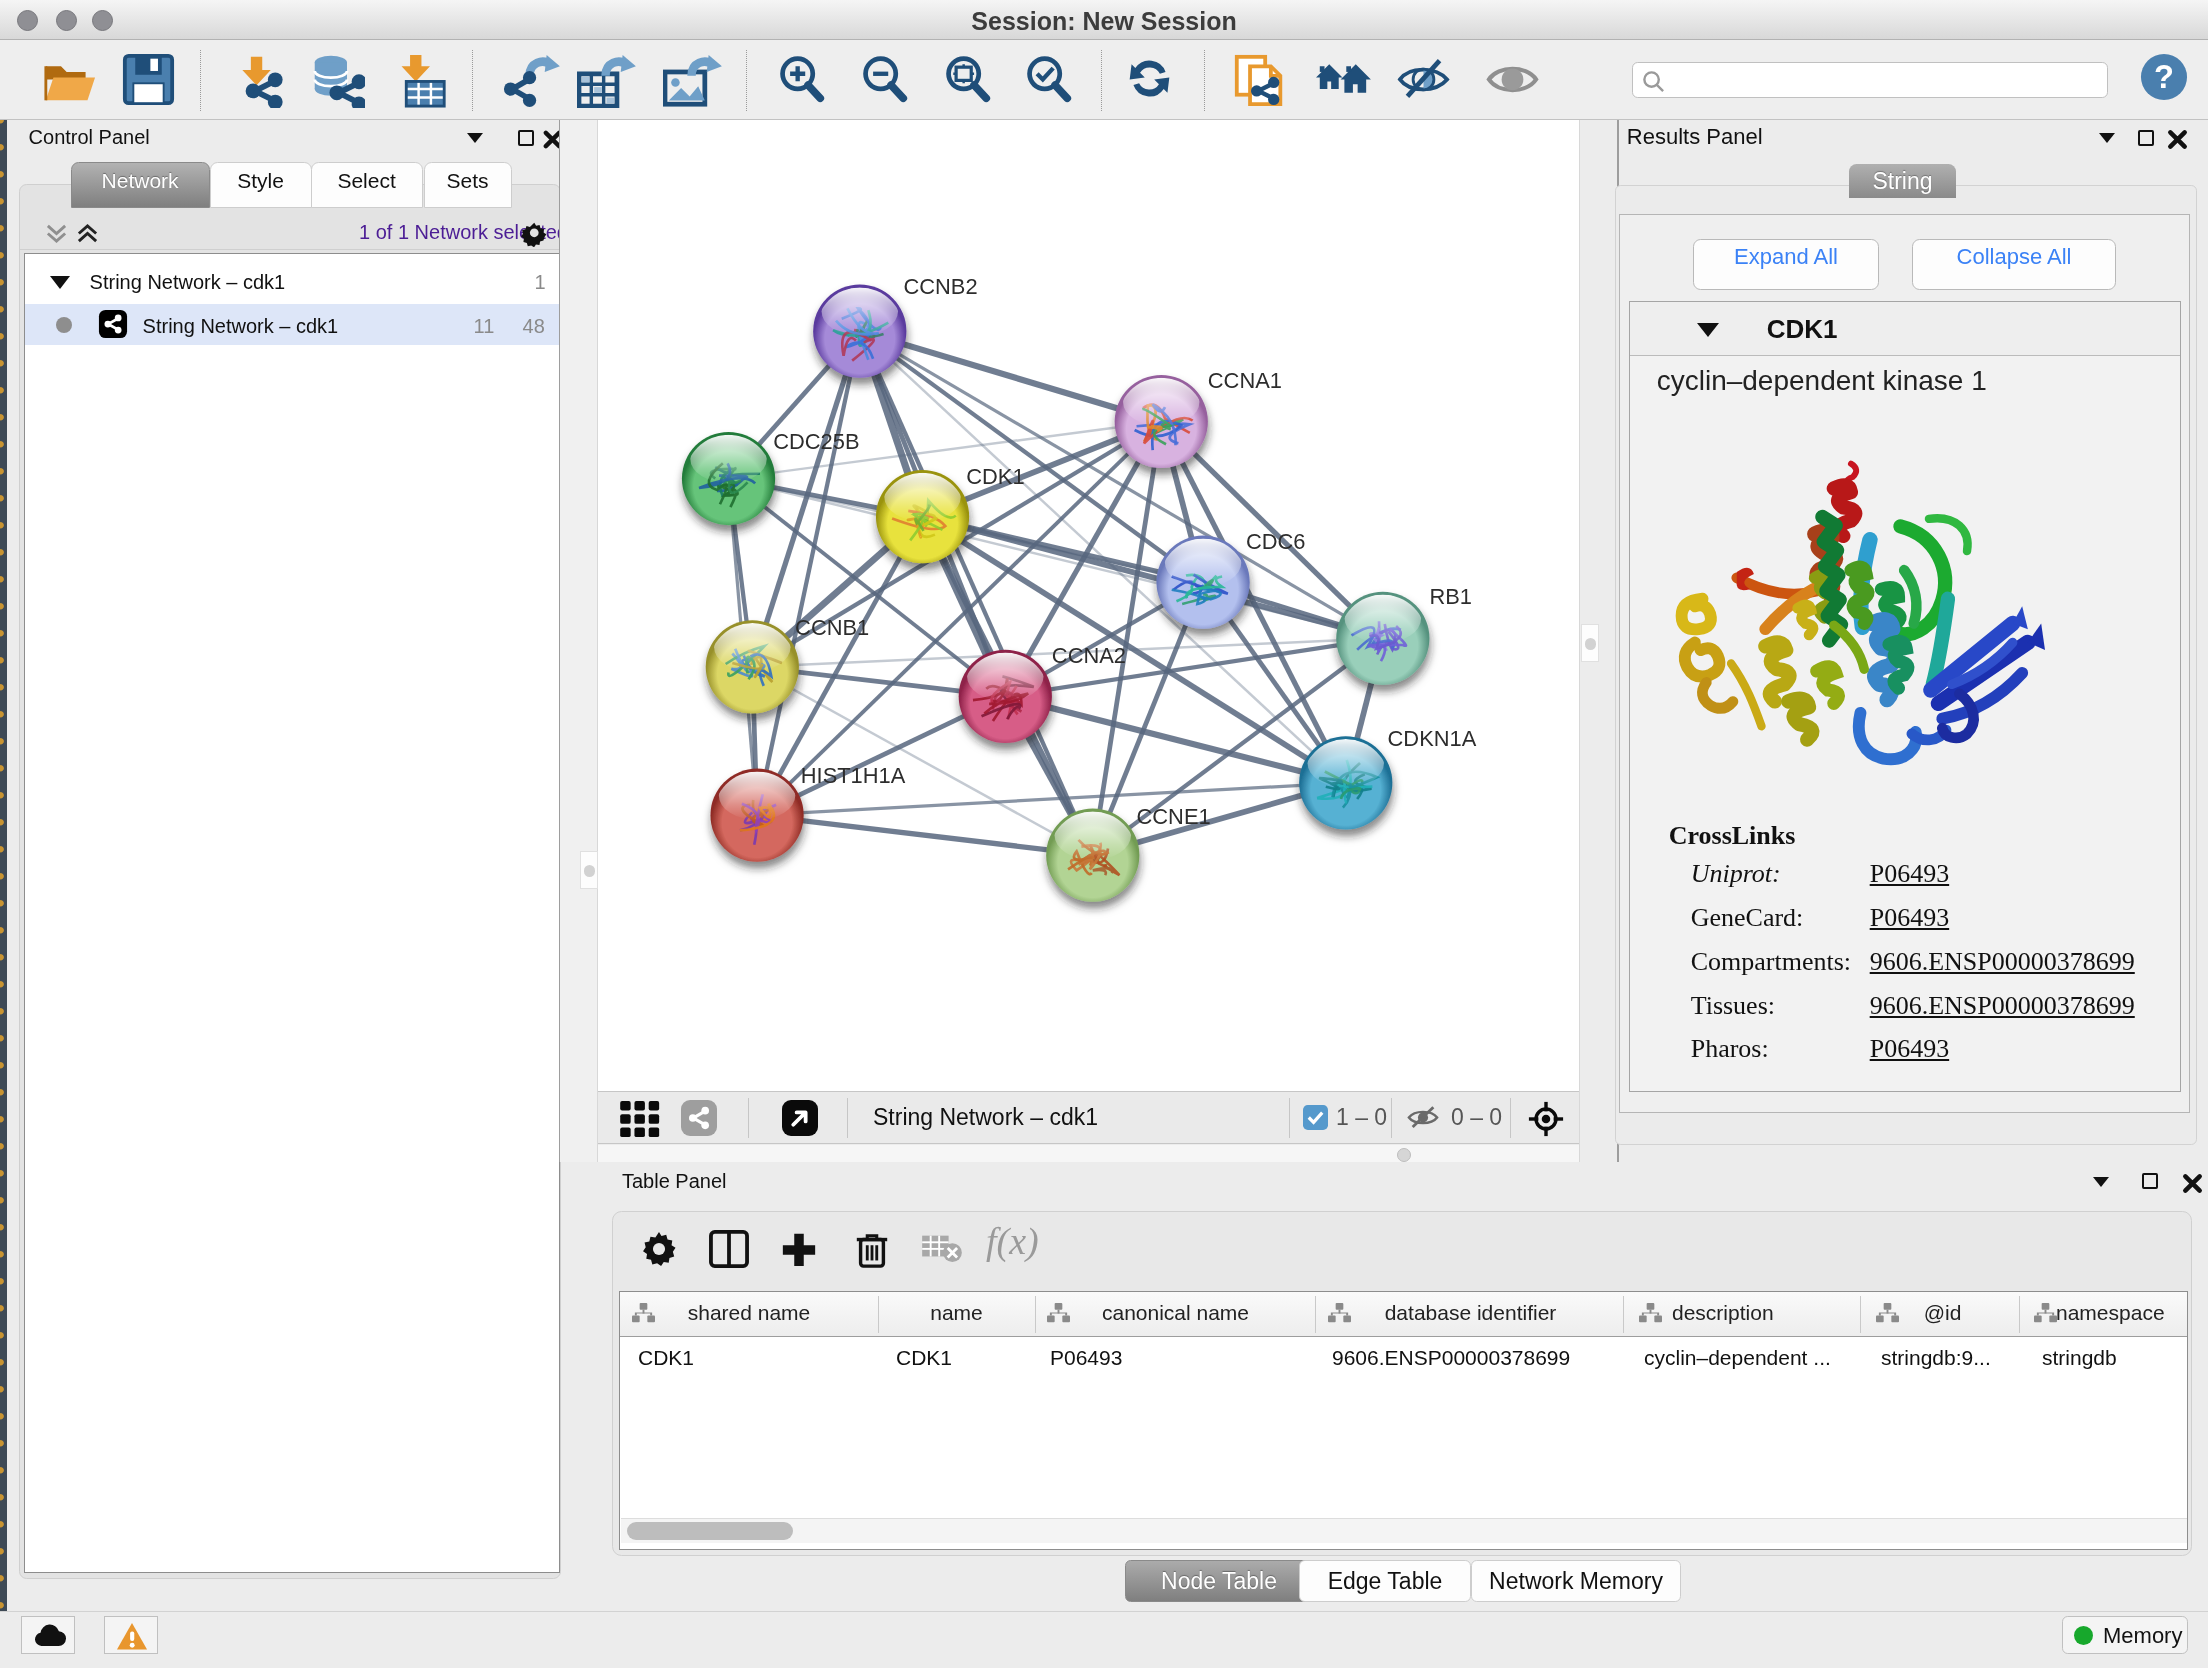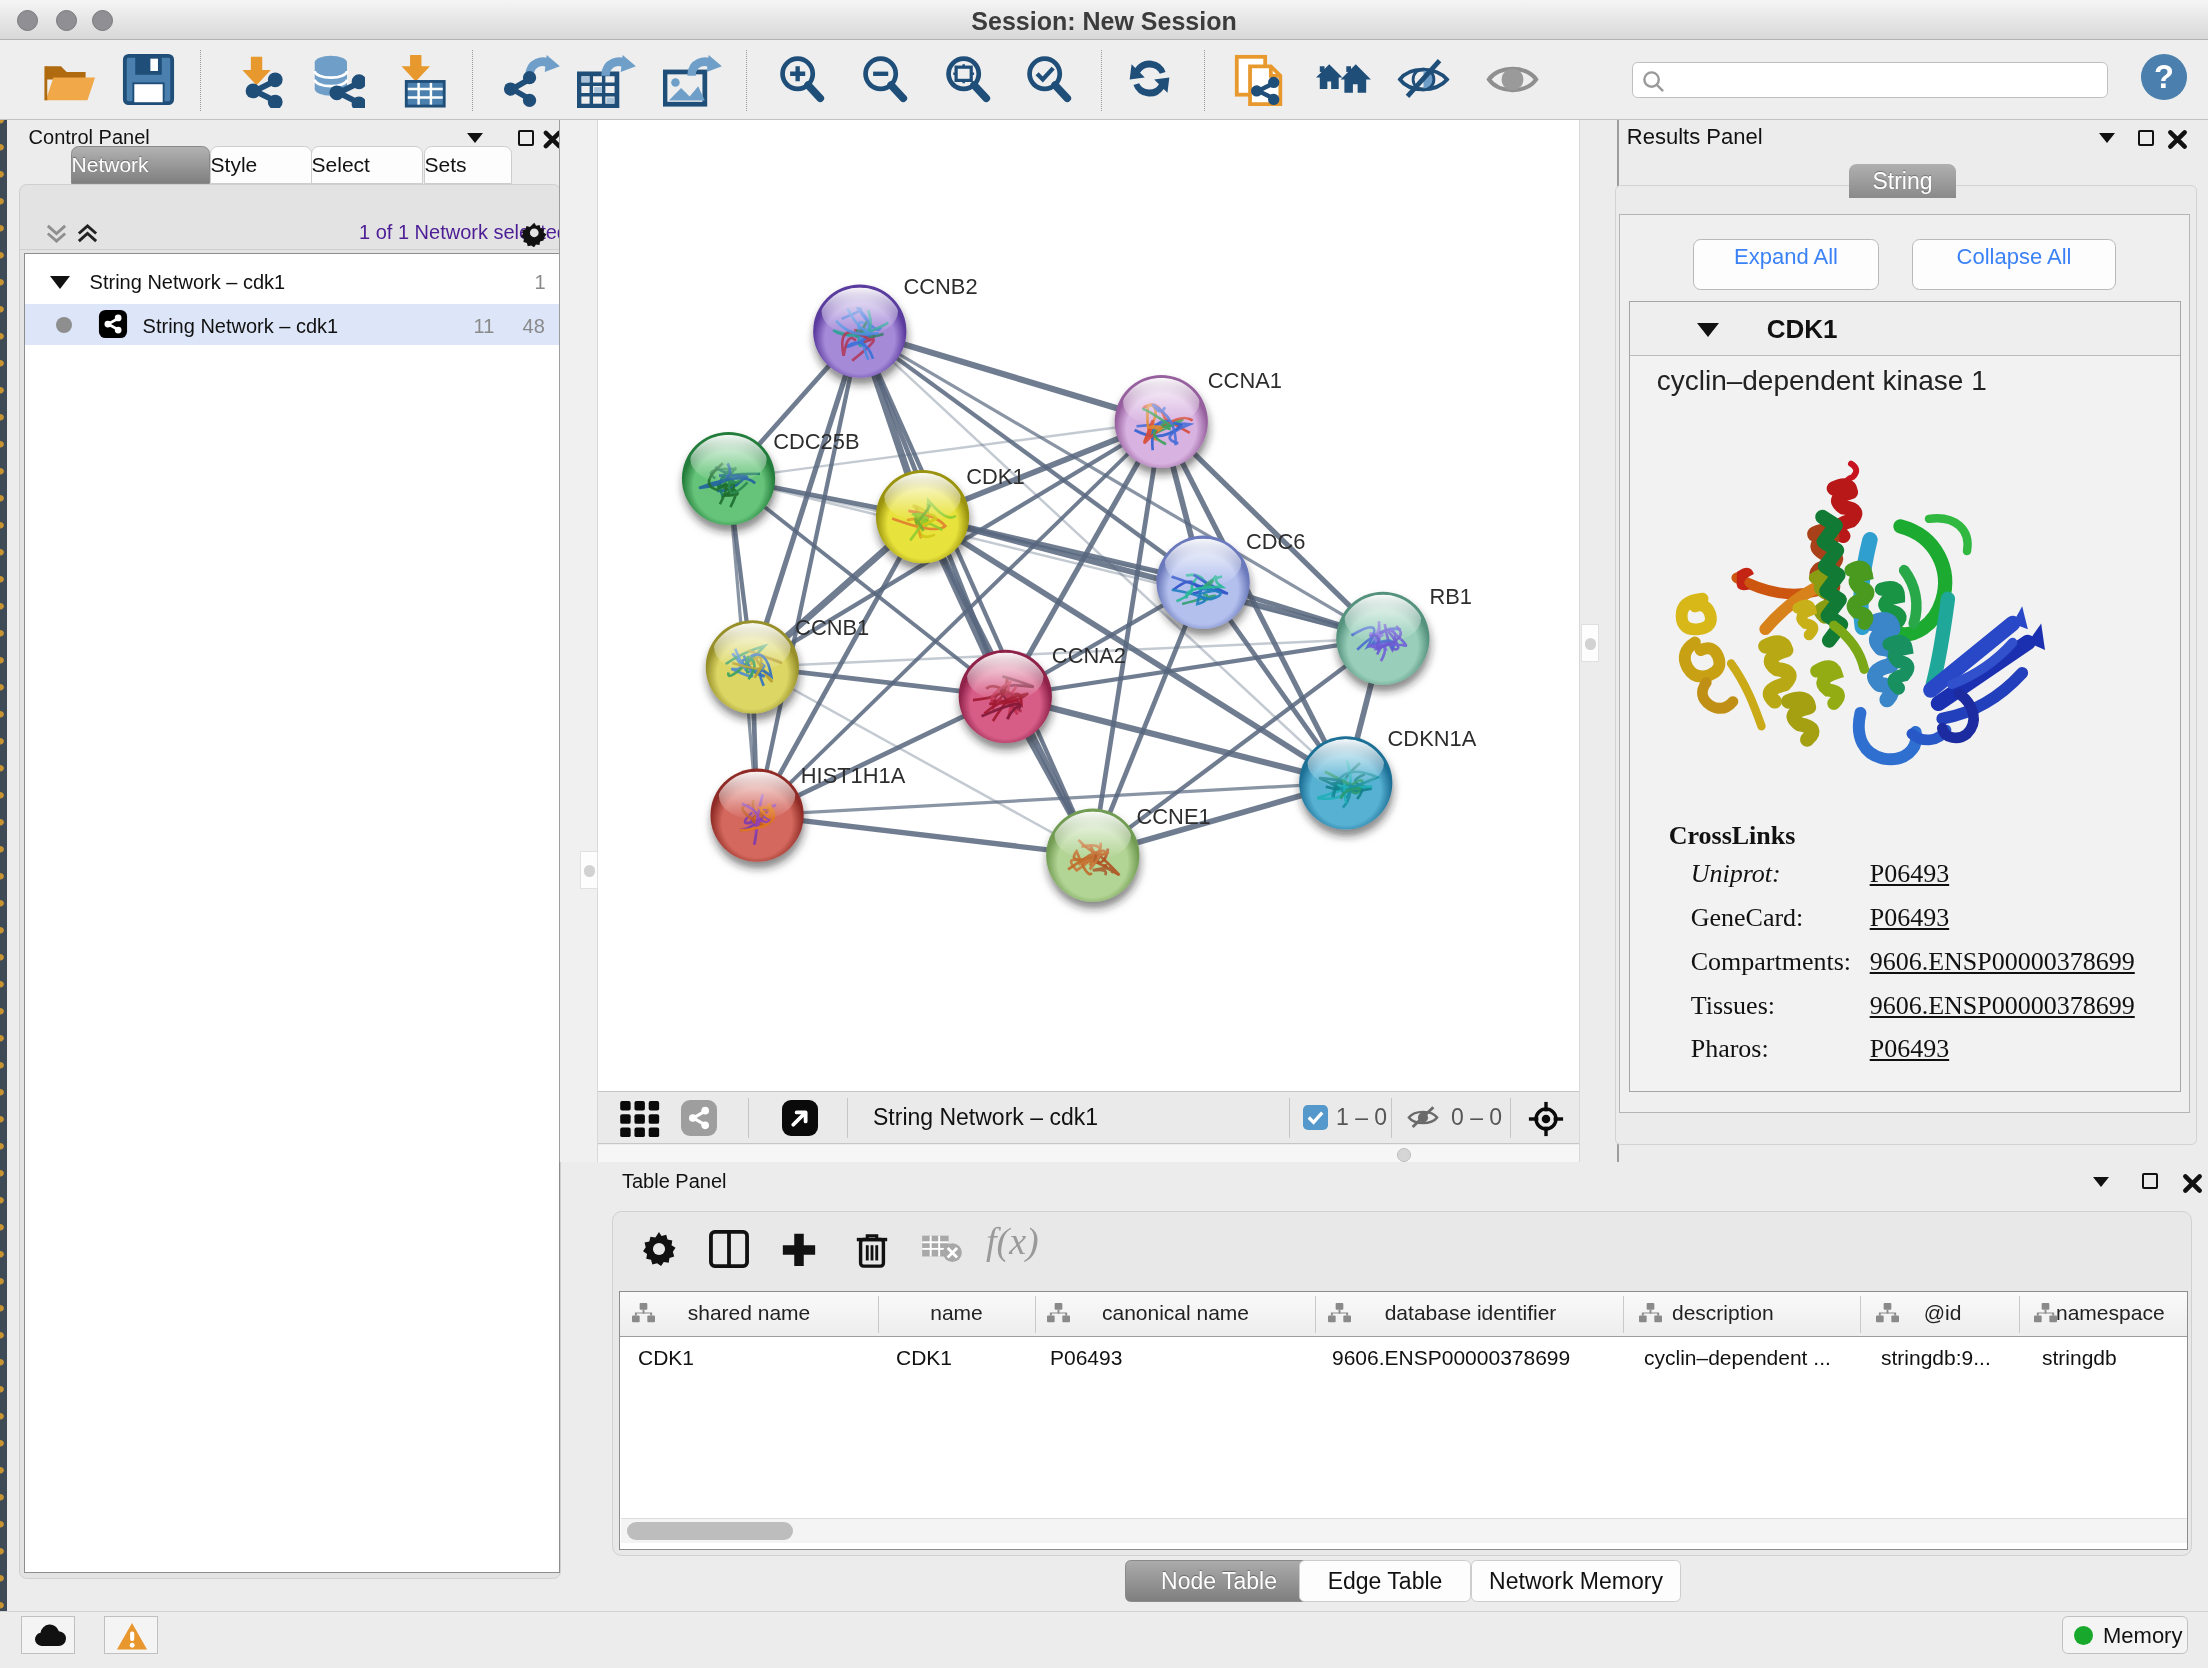--- a/index.html
+++ b/index.html
@@ -24,22 +24,22 @@
 
 
 .ptitle { font-size:20px; color:#111; }
 .pico-tri { width:0; height:0; border-left:8.6px solid transparent; border-right:8.6px solid transparent; border-top:10.5px solid #111; }
 .pico-box { width:16px; height:16px; border:2.4px solid #111; border-radius:1.9px; }
 
 
 #cpanel { left:7.6px; top:120px; width:552px; height:1491px; background:#ececec; }
 #cp-graybox { position:absolute; left:11.4px; top:64px; width:542px; height:1395px;
   background:#e3e3e3; border:1px solid #cfcfcf; border-radius:7.6px; }
-.tab { position:absolute; top:26px; height:38px; border:1px solid #cdcdcd; background:#fdfdfd;
-  border-radius:7.6px 7.6px 0 0; font-size:21px; color:#111; text-align:left; line-height:36px; }
+.tab { position:absolute; top:42px; height:46px; border:1px solid #cdcdcd; background:#fdfdfd;
+  border-radius:7.6px 7.6px 0 0; font-size:21px; color:#111; text-align:center; line-height:36px; }
 .tab.sel { background:linear-gradient(#b2b2b2,#7f7f7f); color:#fff; border-color:#8a8a8a; text-shadow:0 -1px 1px rgba(0,0,0,.35); }
 #cp-bar { position:absolute; left:12.4px; top:96px; width:540px; height:34px; background:#e3e3e3; border-bottom:1px solid #cfcfcf; }
 #cp-bar-label { position:absolute; left:8px; top:4.8px; width:540px; text-align:right; font-size:20px; color:#4c1d95; }
 #cp-list { position:absolute; left:16px; top:133px; width:536px; height:1320px; background:#fff; border:1px solid #8d8d8d; }
 .cp-row { position:absolute; left:0; width:535px; height:41px; font-size:20px; color:#111; }
 .cp-row .num { position:absolute; color:#8a8a8a; }
 
 
 #canvas { left:598px; top:120px; width:981px; height:971px; background:#ffffff; }
 #gutterL { left:559px; top:120px; width:39px; height:1042px; background:#f0f0f0; border-left:1px solid #9d9d9d; border-right:1px solid #d8d8d8;}

